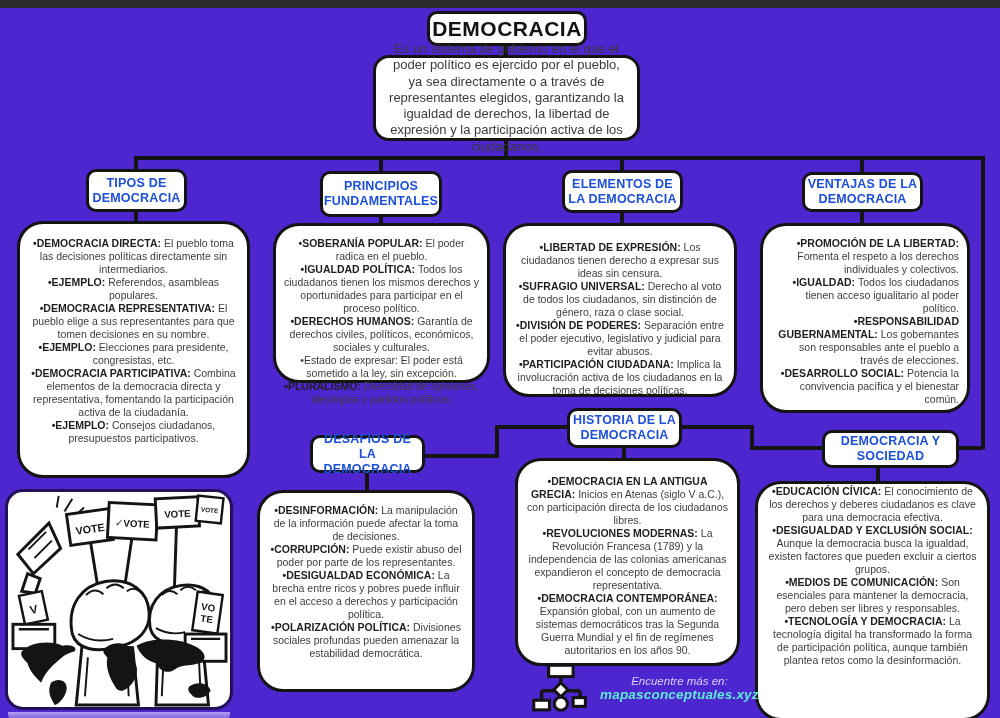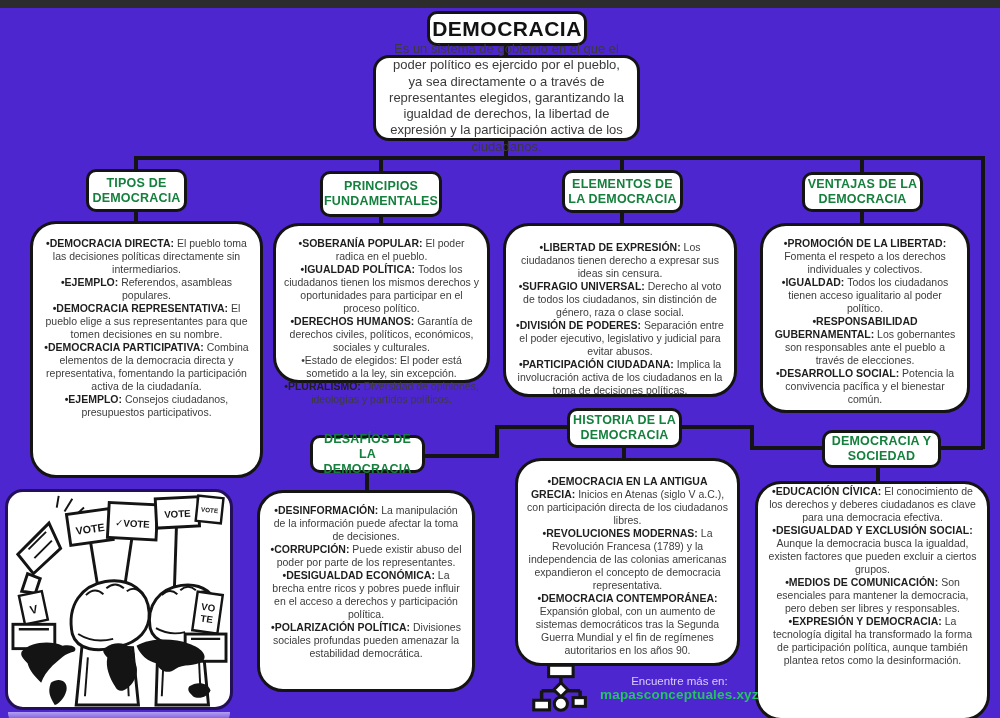--- a/index.html
+++ b/index.html
@@ -23,62 +23,62 @@
   #def-box {
     left:373px; top:47px; width:267px; height:86px;
     border-radius:16px; display:flex; align-items:center; justify-content:center;
     padding:6px 10px; text-align:center;
     font-size:13px; line-height:1.25; color:#3a3a3a;
   }
 
   .hbox {
     border-radius:10px; display:flex; align-items:center; justify-content:center;
     text-align:center; font-weight:bold; font-size:12.5px; line-height:1.2;
-    color:#15803d; white-space:pre-line; letter-spacing:.2px; padding:2px;
+    color:#1d4ed8; white-space:pre-line; letter-spacing:.2px; padding:2px;
   }
   .cbox {
     border-radius:26px; padding:11px 8px; text-align:center;
     font-size:10.5px; line-height:1.24; color:#3c3c3c;
   }
   .cbox p.item { margin:0; }
   .cbox .term { font-weight:bold; color:#1e1e1e; }
   .cbox .term.plain { font-weight:normal; color:#3c3c3c; }
 
   #h-tipos      { left:86px;  top:161px; width:101px; height:43px; }
-  #c-tipos      { left:30px;  top:213px; width:233px; height:257px; padding-top:13px; }
+  #c-tipos      { left:17px;  top:213px; width:233px; height:257px; padding-top:13px; }
   #h-principios { left:320px; top:163px; width:122px; height:46px; }
   #c-principios { left:273px; top:215px; width:217px; height:160px; }
   #h-elementos  { left:562px; top:162px; width:121px; height:43px; }
   #c-elementos  { left:503px; top:215px; width:234px; height:174px; padding-top:15px; }
   #h-ventajas   { left:802px; top:164px; width:121px; height:40px; }
-  #c-ventajas   { left:760px; top:215px; width:210px; height:190px; }
+  #c-ventajas   { left:760px; top:215px; width:210px; height:190px;text-align:right; }
   #h-desafios   { left:310px; top:427px; width:115px; height:38px; }
   #c-desafios   { left:257px; top:482px; width:218px; height:202px; }
   #h-historia   { left:567px; top:400px; width:115px; height:40px; }
   #c-historia   { left:515px; top:450px; width:225px; height:208px; padding-top:14px; }
-  #h-sociedad   { left:822px; top:422px; width:119px; height:38px; }
+  #h-sociedad   { left:822px; top:422px; width:137px; height:38px; }
   #c-sociedad   { left:755px; top:473px; width:235px; height:240px; padding-top:1px; }
 
   #image-box {
     position:absolute; left:5px; top:481px; width:228px; height:221px;
     background:#ffffff; border:3px solid #241058; border-radius:18px; overflow:hidden;
   }
   #image-box svg { display:block; width:100%; height:100%; }
   #reflection {
     position:absolute; left:8px; top:704px; width:222px; height:13px;
     background:linear-gradient(180deg, rgba(196,180,248,.85), rgba(78,38,208,0));
     border-radius:0 0 12px 12px;
   }
 
   #footer {
     position:absolute; left:532px; top:656px; display:flex; align-items:center; gap:12px;
   }
-  #footer-text { text-align:center; }
+  #footer-text { text-align:center;font-style:italic; }
   #footer-more { font-size:11.5px; color:#d8cef8; }
-  #footer-site { font-size:13.5px; font-weight:bold; color:#22c55e; letter-spacing:.2px;text-align:center; }
+  #footer-site { font-size:13.5px; font-weight:bold; color:#5eead4; letter-spacing:.2px;text-align:center; }
 
   svg text { font-family:"Liberation Sans","DejaVu Sans",sans-serif; }
 </style>
 </head>
 <body>
 
 <div id="canvas">
 
   <svg id="connectors" viewBox="0 0 1000 718" fill="none" stroke="#141414" stroke-width="4">
     <path d="M506 36 V50"></path>
@@ -103,31 +103,32 @@
 
   <div class="box" id="title-box">DEMOCRACIA</div>
   <div class="box" id="def-box">Es un sistema de gobierno en el que el poder político es ejercido por el pueblo, ya sea directamente o a través de representantes elegidos, garantizando la igualdad de derechos, la libertad de expresión y la participación activa de los ciudadanos.</div>
 
   <div class="box hbox" id="h-tipos">TIPOS DE
 DEMOCRACIA</div>
   <div class="box cbox" id="c-tipos">
       <p class="item"><span class="term">•DEMOCRACIA DIRECTA: </span>El pueblo toma las decisiones políticas directamente sin intermediarios.</p>
       <p class="item"><span class="term">•EJEMPLO: </span>Referendos, asambleas populares.</p>
       <p class="item"><span class="term">•DEMOCRACIA REPRESENTATIVA: </span>El pueblo elige a sus representantes para que tomen decisiones en su nombre.</p>
+      <p class="item"><span class="term">•EJEMPLO: </span>Elecciones para presidente, congresistas, etc.</p>
       <p class="item"><span class="term">•DEMOCRACIA PARTICIPATIVA: </span>Combina elementos de la democracia directa y representativa, fomentando la participación activa de la ciudadanía.</p>
       <p class="item"><span class="term">•EJEMPLO: </span>Consejos ciudadanos, presupuestos participativos.</p>
     </div>
 
   <div class="box hbox" id="h-principios">PRINCIPIOS
 FUNDAMENTALES</div>
   <div class="box cbox" id="c-principios">
       <p class="item"><span class="term">•SOBERANÍA POPULAR: </span>El poder radica en el pueblo.</p>
       <p class="item"><span class="term">•IGUALDAD POLÍTICA: </span>Todos los ciudadanos tienen los mismos derechos y oportunidades para participar en el proceso político.</p>
       <p class="item"><span class="term">•DERECHOS HUMANOS: </span>Garantía de derechos civiles, políticos, económicos, sociales y culturales.</p>
-      <p class="item"><span class="term plain">•Estado de elegidos: </span>El poder está sometido a la ley, sin excepción.</p>
+      <p class="item"><span class="term plain">•Estado de expresar: </span>El poder está sometido a la ley, sin excepción.</p>
       <p class="item"><span class="term">•PLURALISMO: </span>Diversidad de opiniones, ideologías y partidos políticos.</p>
     </div>
 
   <div class="box hbox" id="h-elementos">ELEMENTOS DE
 LA DEMOCRACIA</div>
   <div class="box cbox" id="c-elementos">
       <p class="item"><span class="term">•LIBERTAD DE EXPRESIÓN: </span>Los ciudadanos tienen derecho a expresar sus ideas sin censura.</p>
       <p class="item"><span class="term">•SUFRAGIO UNIVERSAL: </span>Derecho al voto de todos los ciudadanos, sin distinción de género, raza o clase social.</p>
       <p class="item"><span class="term">•DIVISIÓN DE PODERES: </span>Separación entre el poder ejecutivo, legislativo y judicial para evitar abusos.</p>
       <p class="item"><span class="term">•PARTICIPACIÓN CIUDADANA: </span>Implica la involucración activa de los ciudadanos en la toma de decisiones políticas.</p>
@@ -158,21 +159,21 @@
       <p class="item"><span class="term">•REVOLUCIONES MODERNAS: </span>La Revolución Francesa (1789) y la independencia de las colonias americanas expandieron el concepto de democracia representativa.</p>
       <p class="item"><span class="term">•DEMOCRACIA CONTEMPORÁNEA: </span>Expansión global, con un aumento de sistemas democráticos tras la Segunda Guerra Mundial y el fin de regímenes autoritarios en los años 90.</p>
     </div>
 
   <div class="box hbox" id="h-sociedad">DEMOCRACIA Y
 SOCIEDAD</div>
   <div class="box cbox" id="c-sociedad">
       <p class="item"><span class="term">•EDUCACIÓN CÍVICA: </span>El conocimiento de los derechos y deberes ciudadanos es clave para una democracia efectiva.</p>
       <p class="item"><span class="term">•DESIGUALDAD Y EXCLUSIÓN SOCIAL: </span>Aunque la democracia busca la igualdad, existen factores que pueden excluir a ciertos grupos.</p>
       <p class="item"><span class="term">•MEDIOS DE COMUNICACIÓN: </span>Son esenciales para mantener la democracia, pero deben ser libres y responsables.</p>
-      <p class="item"><span class="term">•EXPRESIÓN Y DEMOCRACIA: </span>La tecnología digital ha transformado la forma de participación política, aunque también plantea retos como la desinformación.</p>
+      <p class="item"><span class="term">•TECNOLOGÍA Y DEMOCRACIA: </span>La tecnología digital ha transformado la forma de participación política, aunque también plantea retos como la desinformación.</p>
     </div>
 
   <div id="image-box">
     <svg viewBox="0 0 228 221">
 
       <g stroke="#141414" stroke-width="2">
         <line x1="50" y1="16" x2="52" y2="4"></line>
         <line x1="58" y1="20" x2="66" y2="7"></line>
         <line x1="66" y1="27" x2="78" y2="16"></line>
         <line x1="71" y1="35" x2="85" y2="28"></line>

